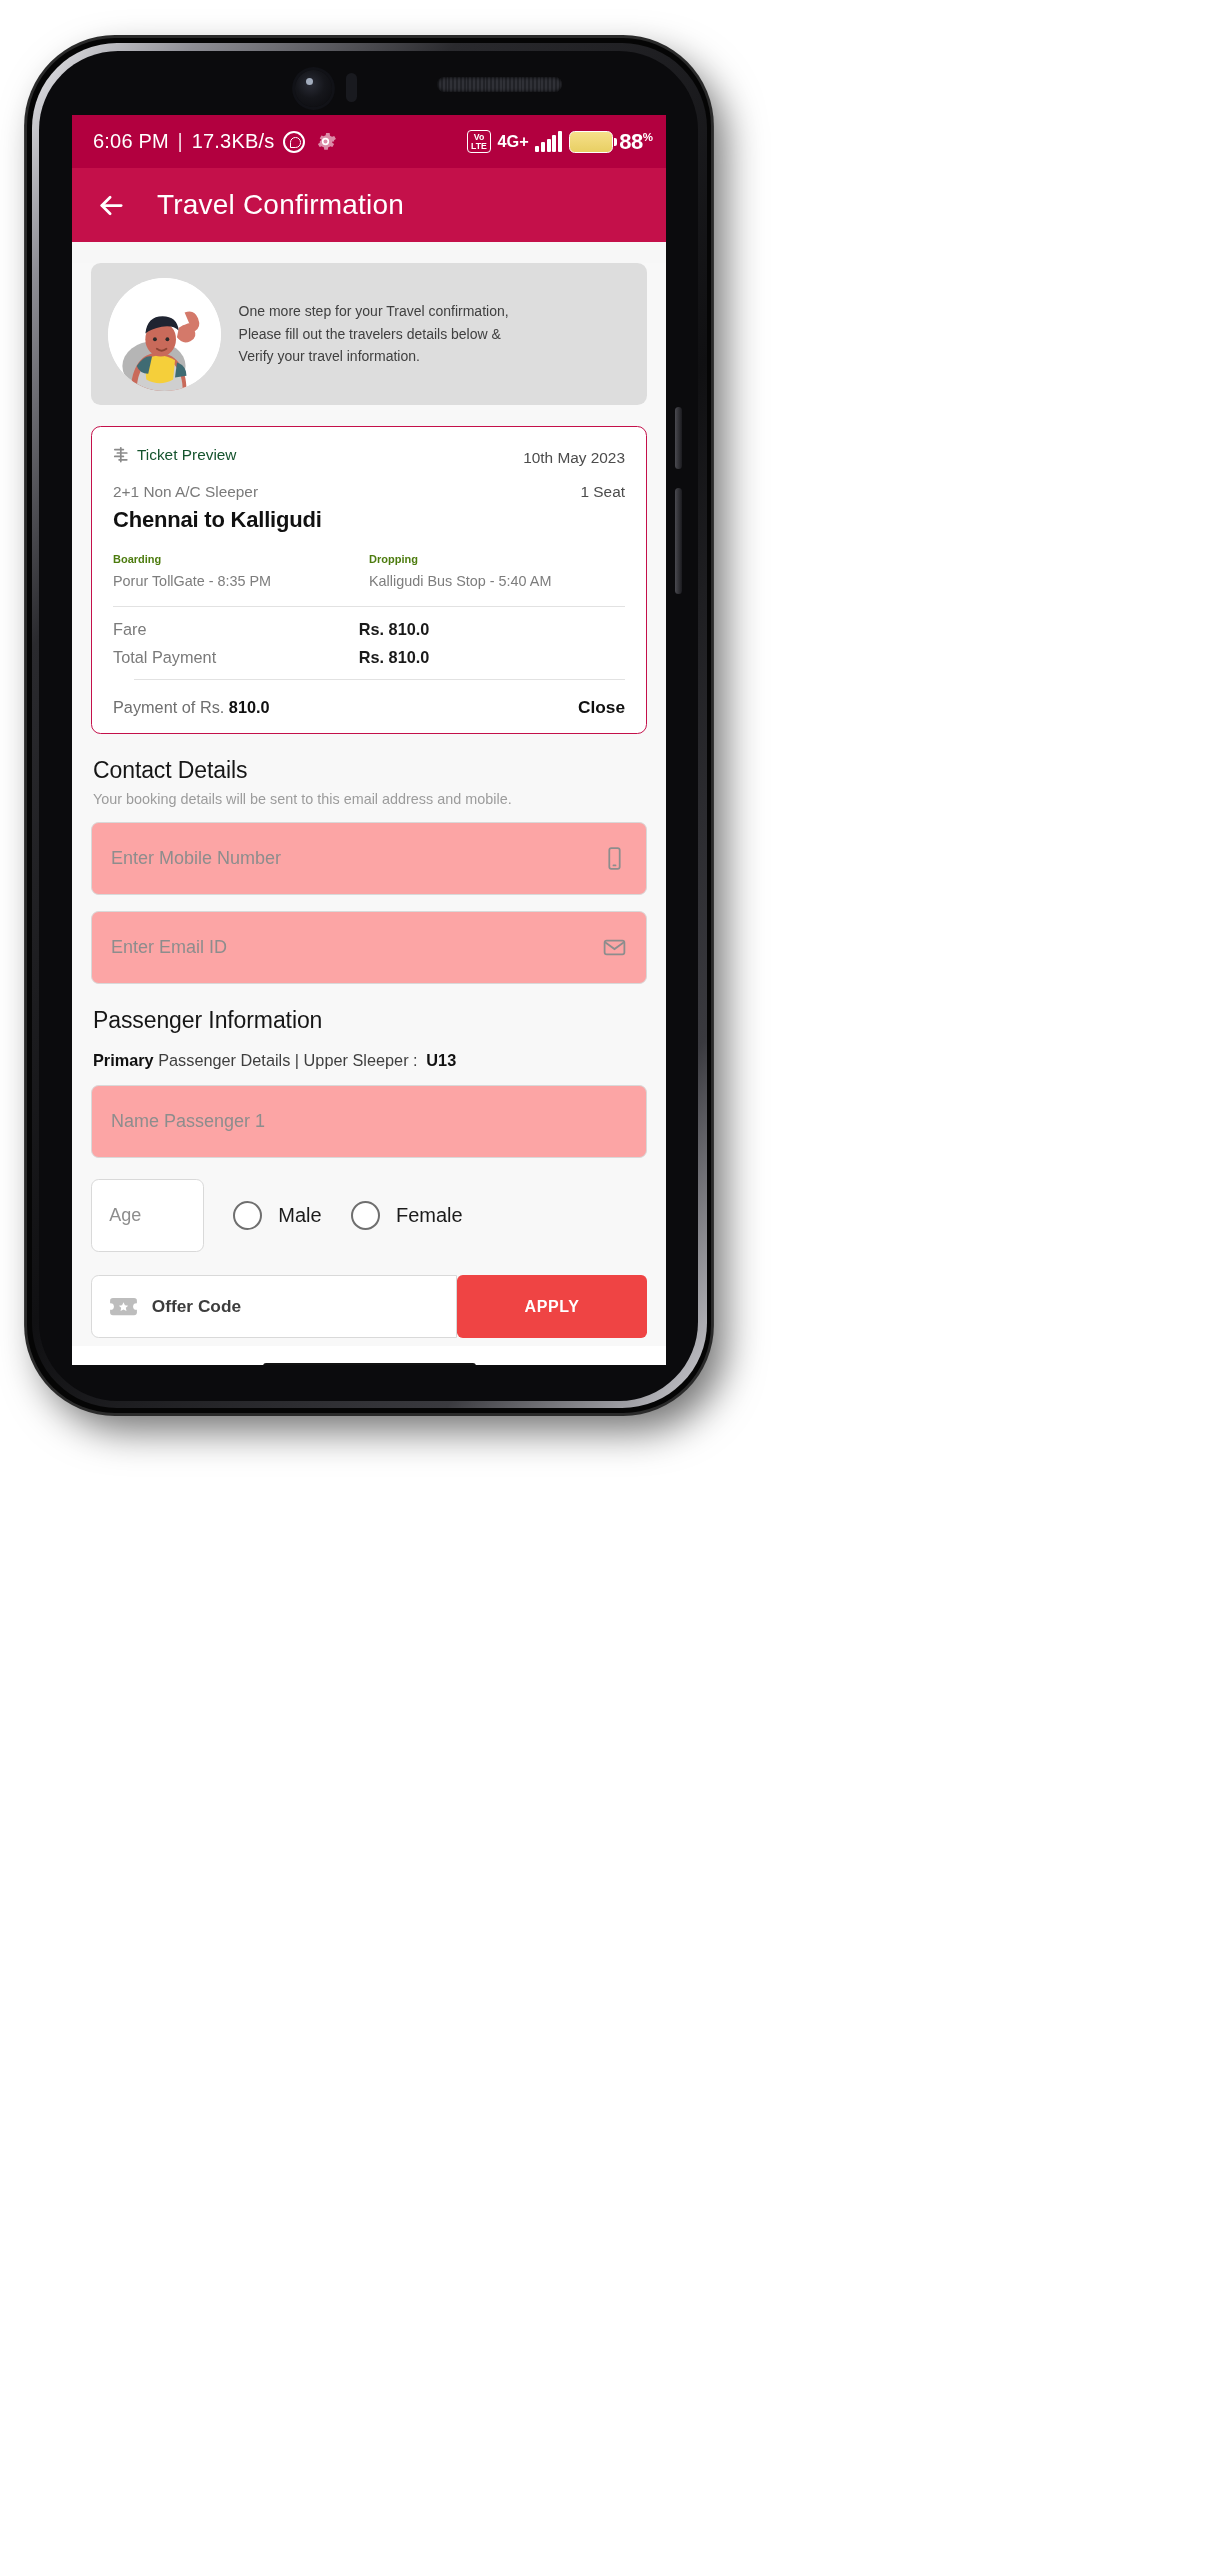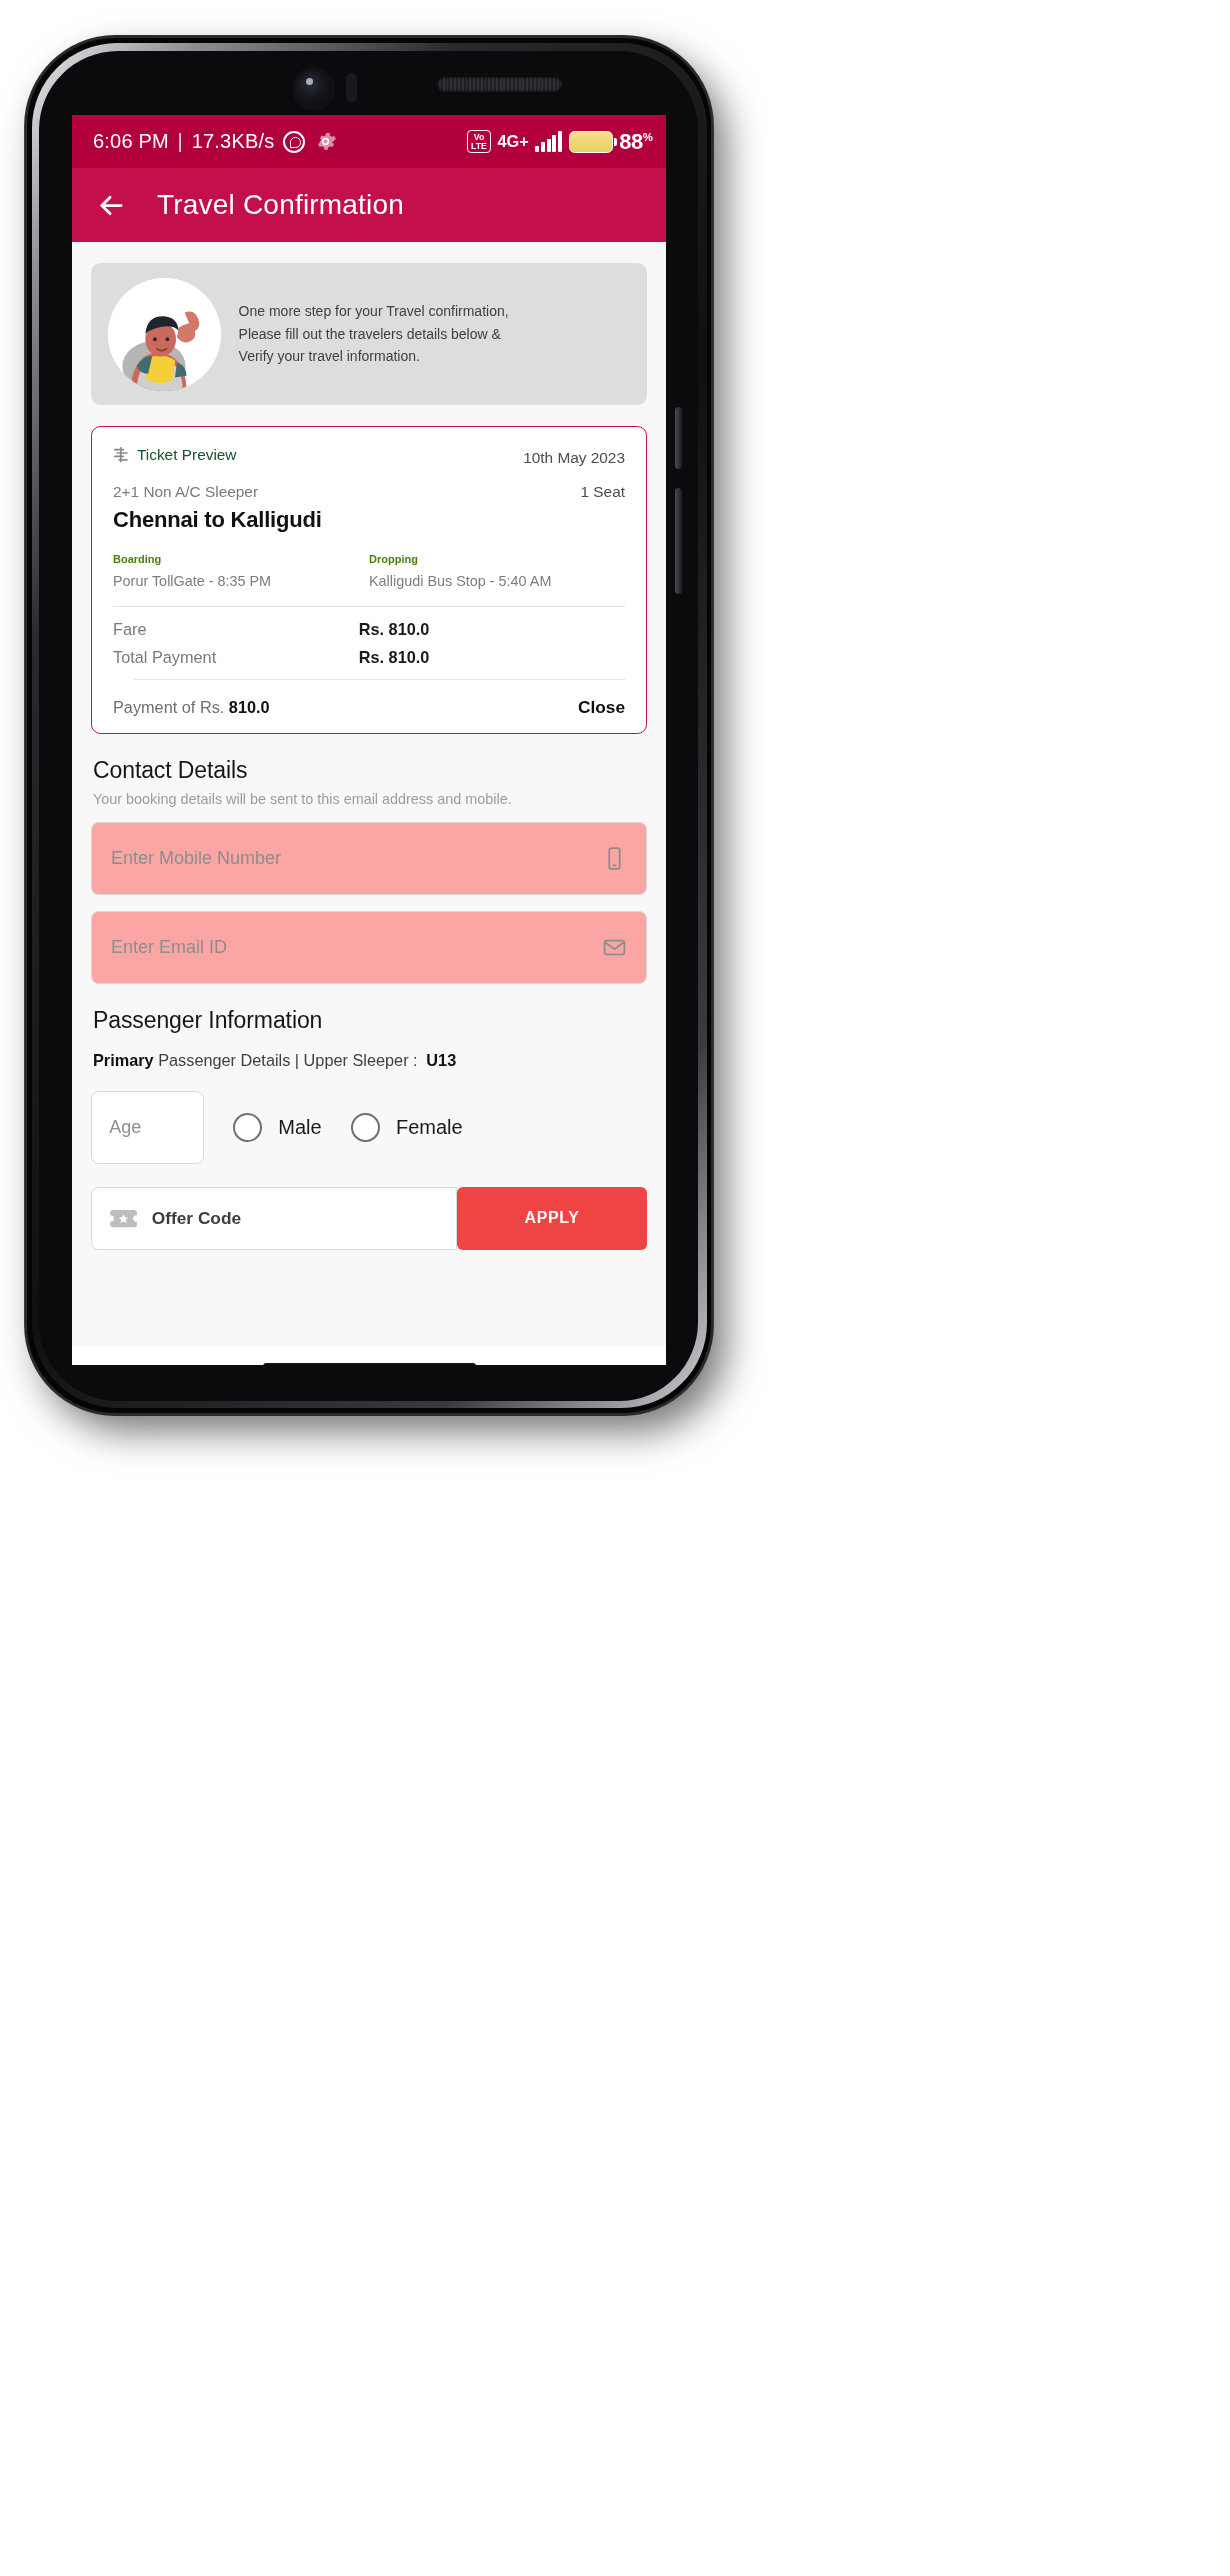--- a/index.html
+++ b/index.html
@@ -447,20 +447,23 @@
           </svg>
         </span>
       </div>
 
       <div class="section-title">Passenger Information</div>
 
       <div class="pax-line">
         <b>Primary</b><span> Passenger Details | Upper Sleeper :</span><span class="seatno">U13</span>
       </div>
 
+      <div class="field">
+        <input type="text" placeholder="Name Passenger 1" style="">
+      </div>
 
       <div class="age-row">
         <div class="age-box">
           <input type="text" placeholder="Age" style="">
         </div>
         <div class="radio-wrap">
           <span class="radio"></span>
           <span class="radio-lbl">Male</span>
         </div>
         <div class="radio-wrap">

